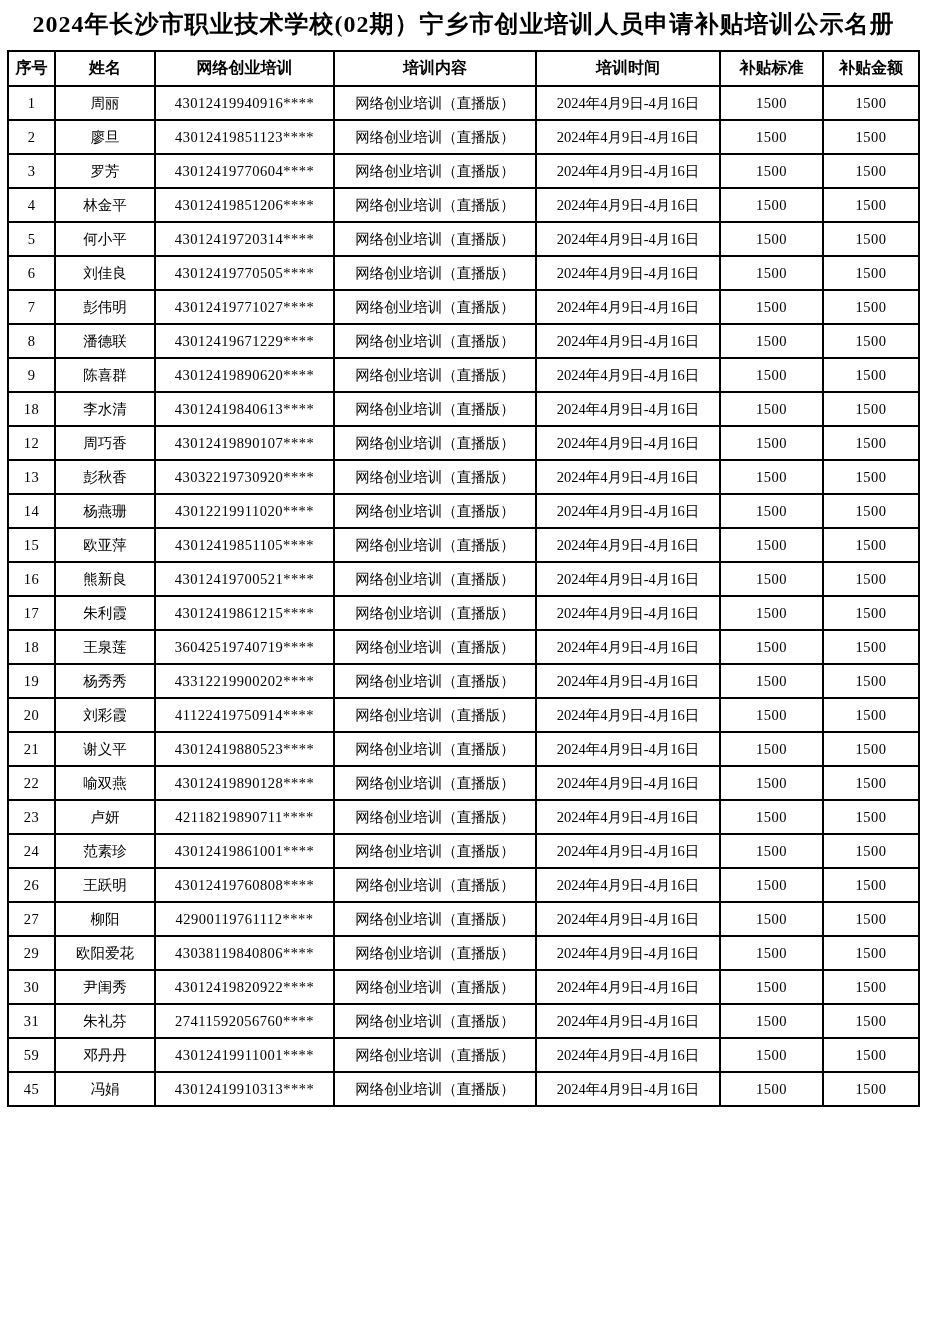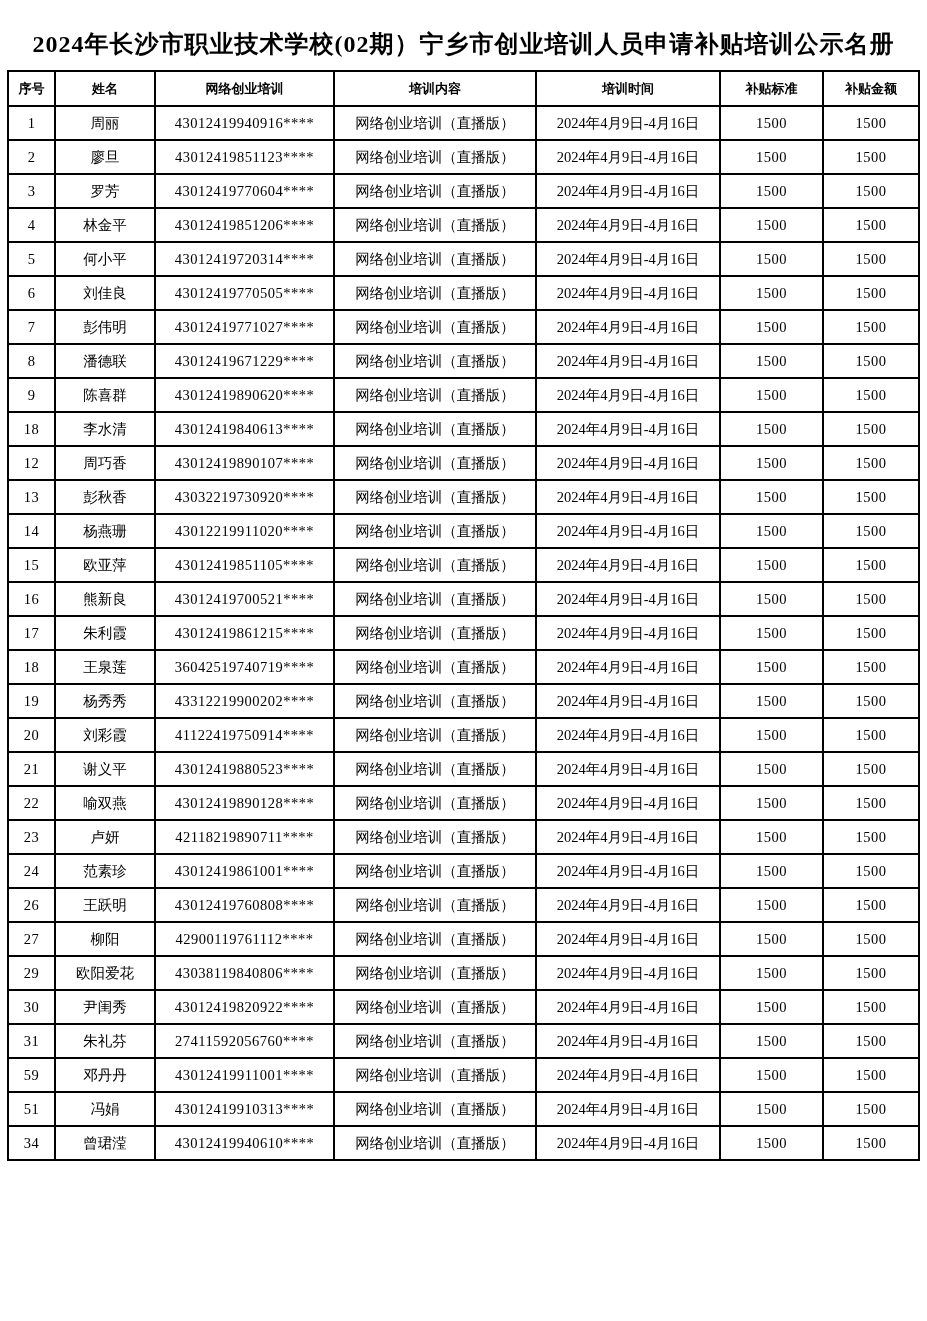--- a/index.html
+++ b/index.html
@@ -13,21 +13,21 @@
     color: #000000;
   }
   .page {
     width: 927px;
     height: 1321px;
     background: #ffffff;
     overflow: hidden;
   }
   .page-title {
     margin: 0;
-    padding: 28px 0 10px 0;
+    padding: 8px 0 10px 0;
     text-align: center;
     font-size: 24px;
     font-weight: bold;
     letter-spacing: 1px;
     font-family: "Liberation Serif", "DejaVu Serif", serif;
   }
   table.roster {
     border-collapse: collapse;
     table-layout: fixed;
     margin: 0 auto;
@@ -37,21 +37,21 @@
   table.roster td {
     border: 2px solid #000000;
     text-align: center;
     vertical-align: middle;
     padding: 0 2px;
     overflow: hidden;
     white-space: nowrap;
   }
   table.roster th {
     height: 33px;
-    font-size: 13px;
+    font-size: 16px;
     font-weight: bold;
   }
   table.roster td {
     height: 32px;
     font-size: 14.5px;
     font-weight: normal;
   }
   td.c-id, td.c-std, td.c-amt, td.c-no {
     letter-spacing: 0.5px;
   }
@@ -339,32 +339,23 @@
         <tr>
           <td class="c-no">59</td>
           <td class="c-name">邓丹丹</td>
           <td class="c-id">43012419911001****</td>
           <td class="c-content">网络创业培训（直播版）</td>
           <td class="c-time">2024年4月9日-4月16日</td>
           <td class="c-std">1500</td>
           <td class="c-amt">1500</td>
         </tr>
         <tr>
-          <td class="c-no">51</td>
+          <td class="c-no">45</td>
           <td class="c-name">冯娟</td>
           <td class="c-id">43012419910313****</td>
-          <td class="c-content">网络创业培训（直播版）</td>
-          <td class="c-time">2024年4月9日-4月16日</td>
-          <td class="c-std">1500</td>
-          <td class="c-amt">1500</td>
-        </tr>
-        <tr>
-          <td class="c-no">34</td>
-          <td class="c-name">曾珺滢</td>
-          <td class="c-id">43012419940610****</td>
           <td class="c-content">网络创业培训（直播版）</td>
           <td class="c-time">2024年4月9日-4月16日</td>
           <td class="c-std">1500</td>
           <td class="c-amt">1500</td>
         </tr>
       </tbody>
   </table>
 </div>
 
 </body></html>

